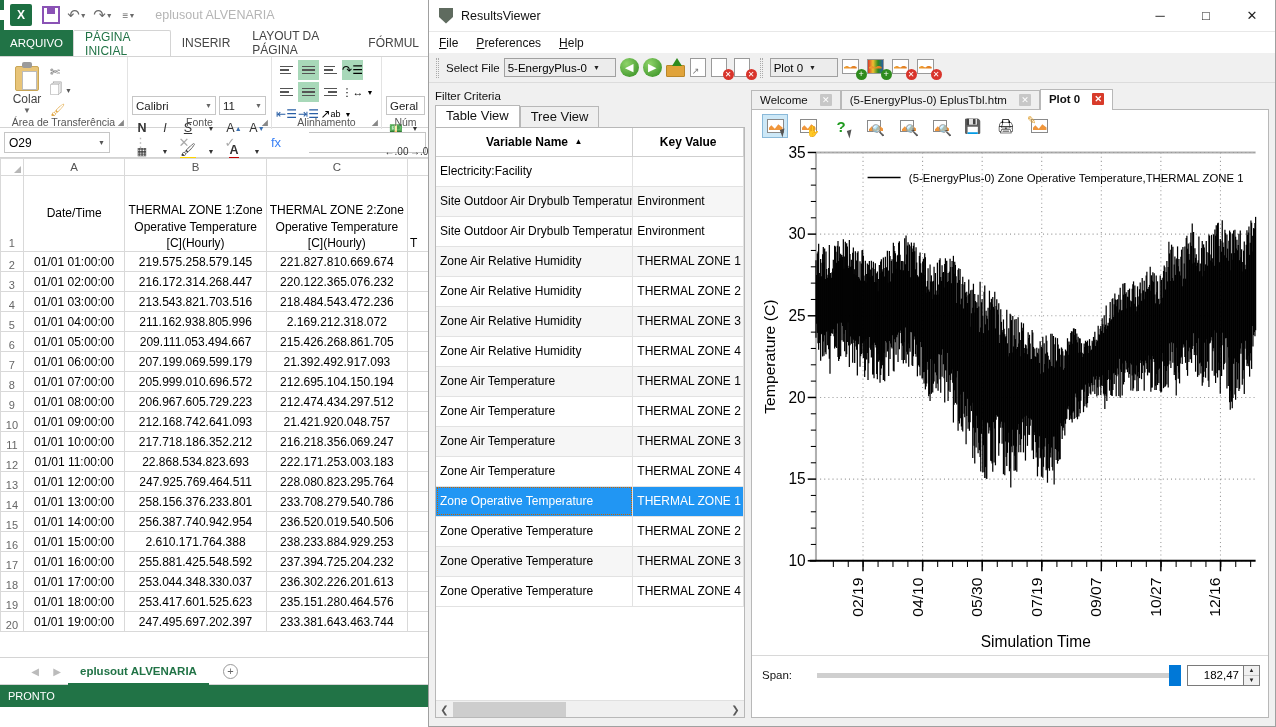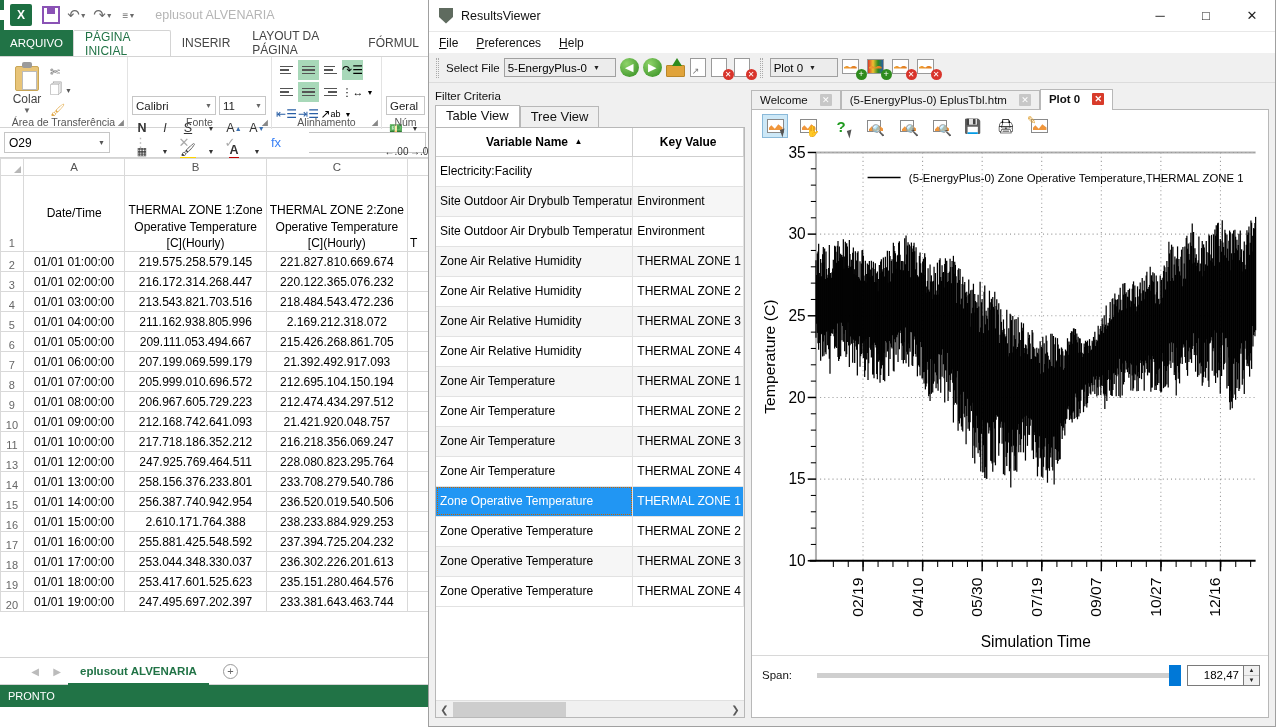--- a/index.html
+++ b/index.html
@@ -499,20 +499,27 @@
             <td class="cell">01/01  09:00:00</td>
             <td class="cell">212.168.742.641.093</td>
             <td class="cell">21.421.920.048.757</td>
             <td class="cell"></td>
           </tr>
           <tr>
             <td class="rowhdr">11</td>
             <td class="cell">01/01  10:00:00</td>
             <td class="cell">217.718.186.352.212</td>
             <td class="cell">216.218.356.069.247</td>
+            <td class="cell"></td>
+          </tr>
+          <tr>
+            <td class="rowhdr">12</td>
+            <td class="cell">01/01  11:00:00</td>
+            <td class="cell">22.868.534.823.693</td>
+            <td class="cell">222.171.253.003.183</td>
             <td class="cell"></td>
           </tr>
           <tr>
             <td class="rowhdr">13</td>
             <td class="cell">01/01  12:00:00</td>
             <td class="cell">247.925.769.464.511</td>
             <td class="cell">228.080.823.295.764</td>
             <td class="cell"></td>
           </tr>
           <tr>

